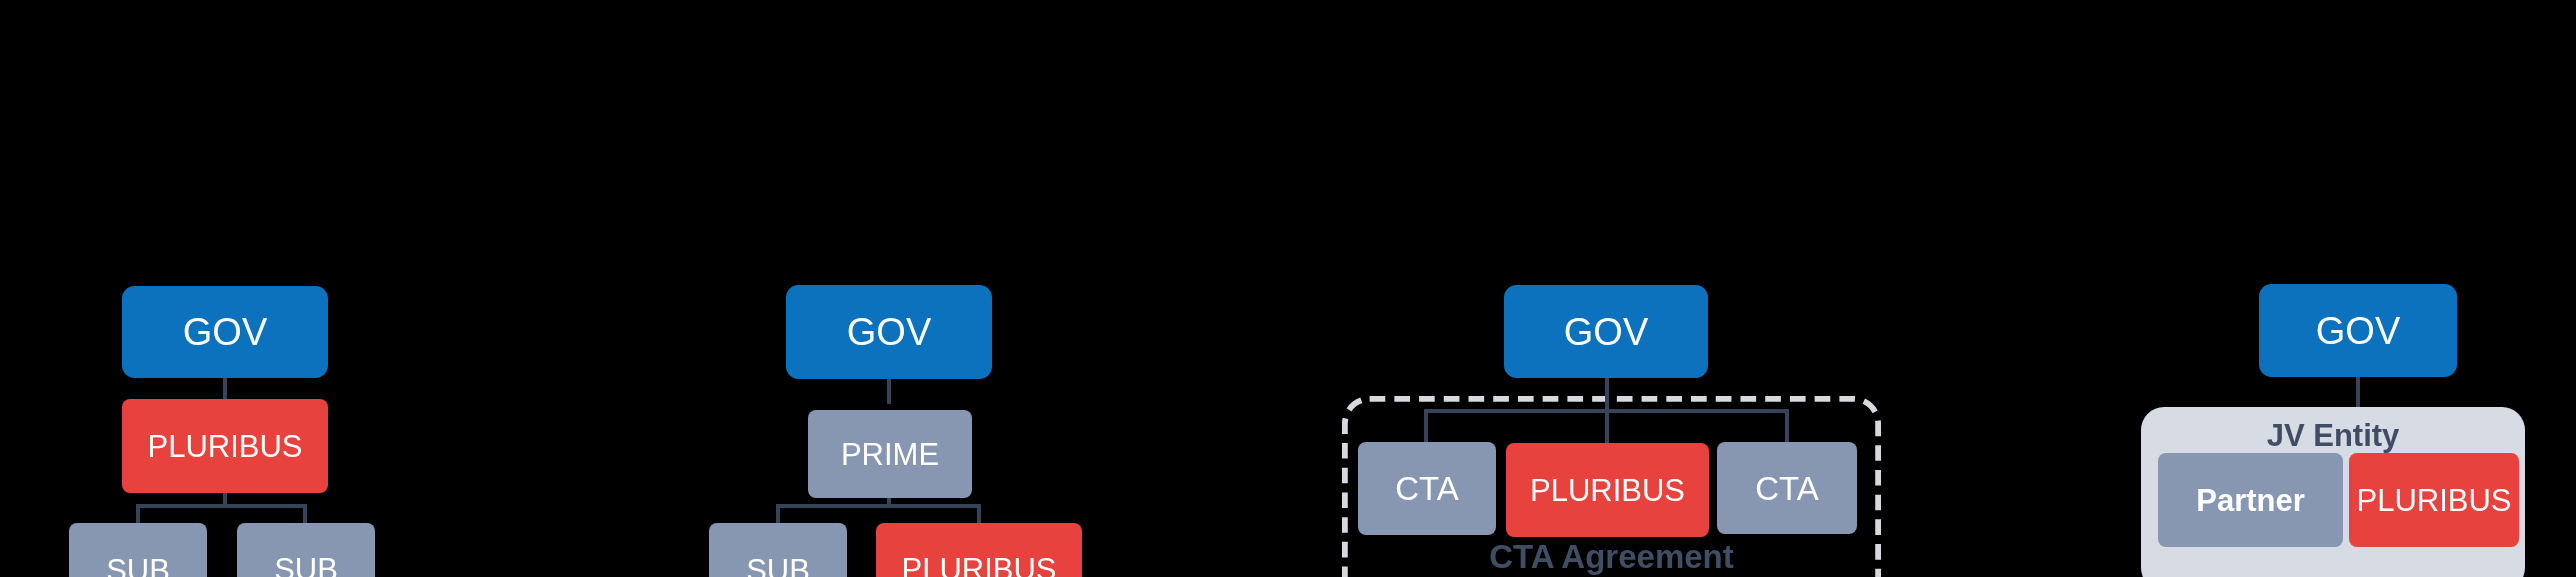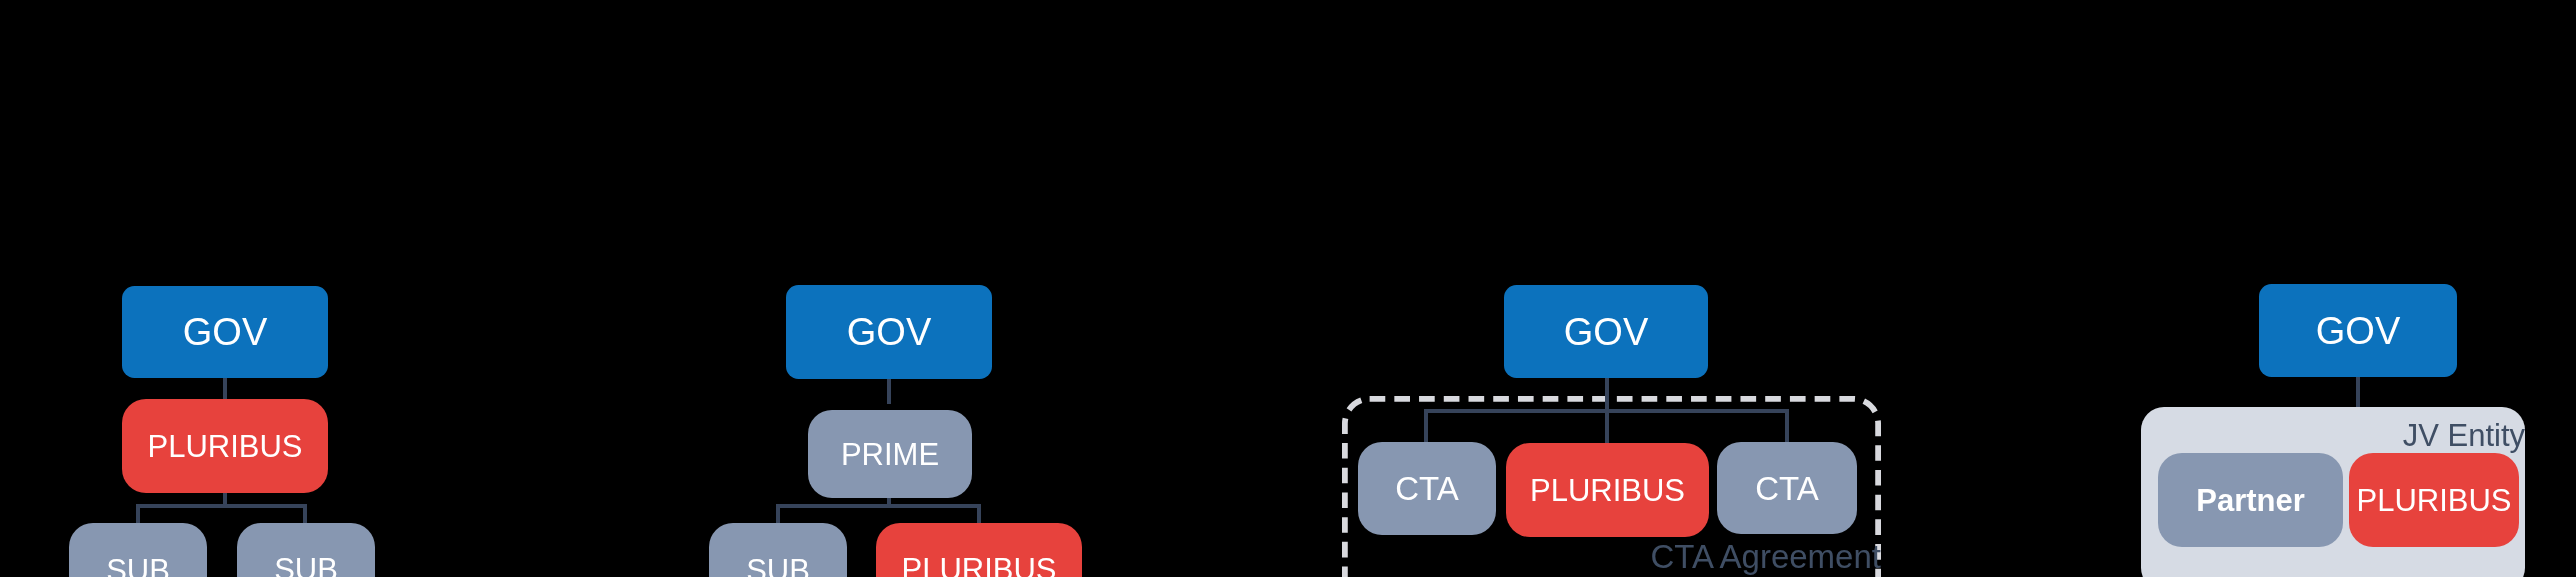--- a/index.html
+++ b/index.html
@@ -15,21 +15,21 @@
     overflow: hidden;
     font-family: "Liberation Sans", "DejaVu Sans", sans-serif;
     margin-top: 42px;
   }
   .node {
     position: absolute;
     display: flex;
     align-items: center;
     justify-content: center;
     color: var(--node-text-white, #FFFFFF);
-    border-radius: 24px;
+    border-radius: 8px;
     font-size: 31px;
     line-height: 1;
     white-space: nowrap;
   }
   .node.gov {
     background: var(--gov-blue, #0C72BD);
     font-size: 38px;
     border-radius: 12.4px;
   }
   .node.red    { background: var(--pluribus-red, #E7423D); }
@@ -43,22 +43,22 @@
     position: absolute;
     background: var(--jv-container-fill, #D6DBE4);
     border-radius: 23px;
   }
   .dashed-box {
     position: absolute;
   }
   .group-label {
     position: absolute;
     color: var(--dark-label-text, #3F4E64);
-    font-weight: 400;
-    text-align: right;
+    font-weight: 700;
+    text-align: center;
     line-height: 1;
     white-space: nowrap;
   }
   .cta-label {
     left: 1342px;
     top: 498px;
     width: 539px;
     font-size: 33px;
   }
   .jv-label {

